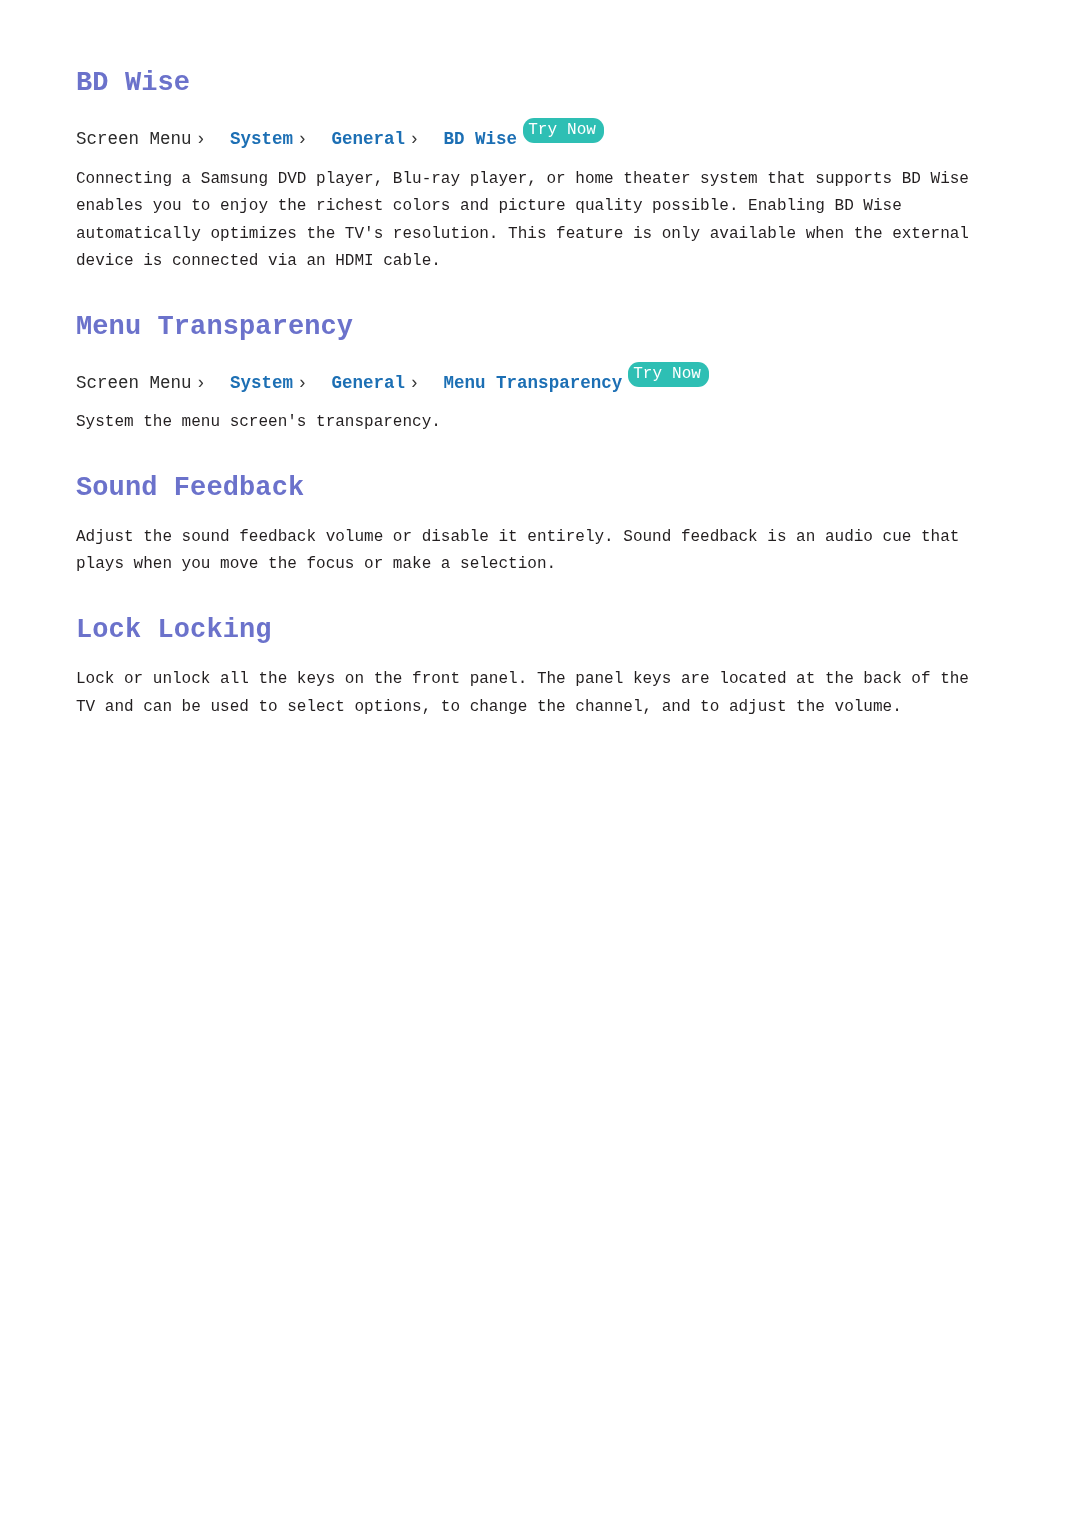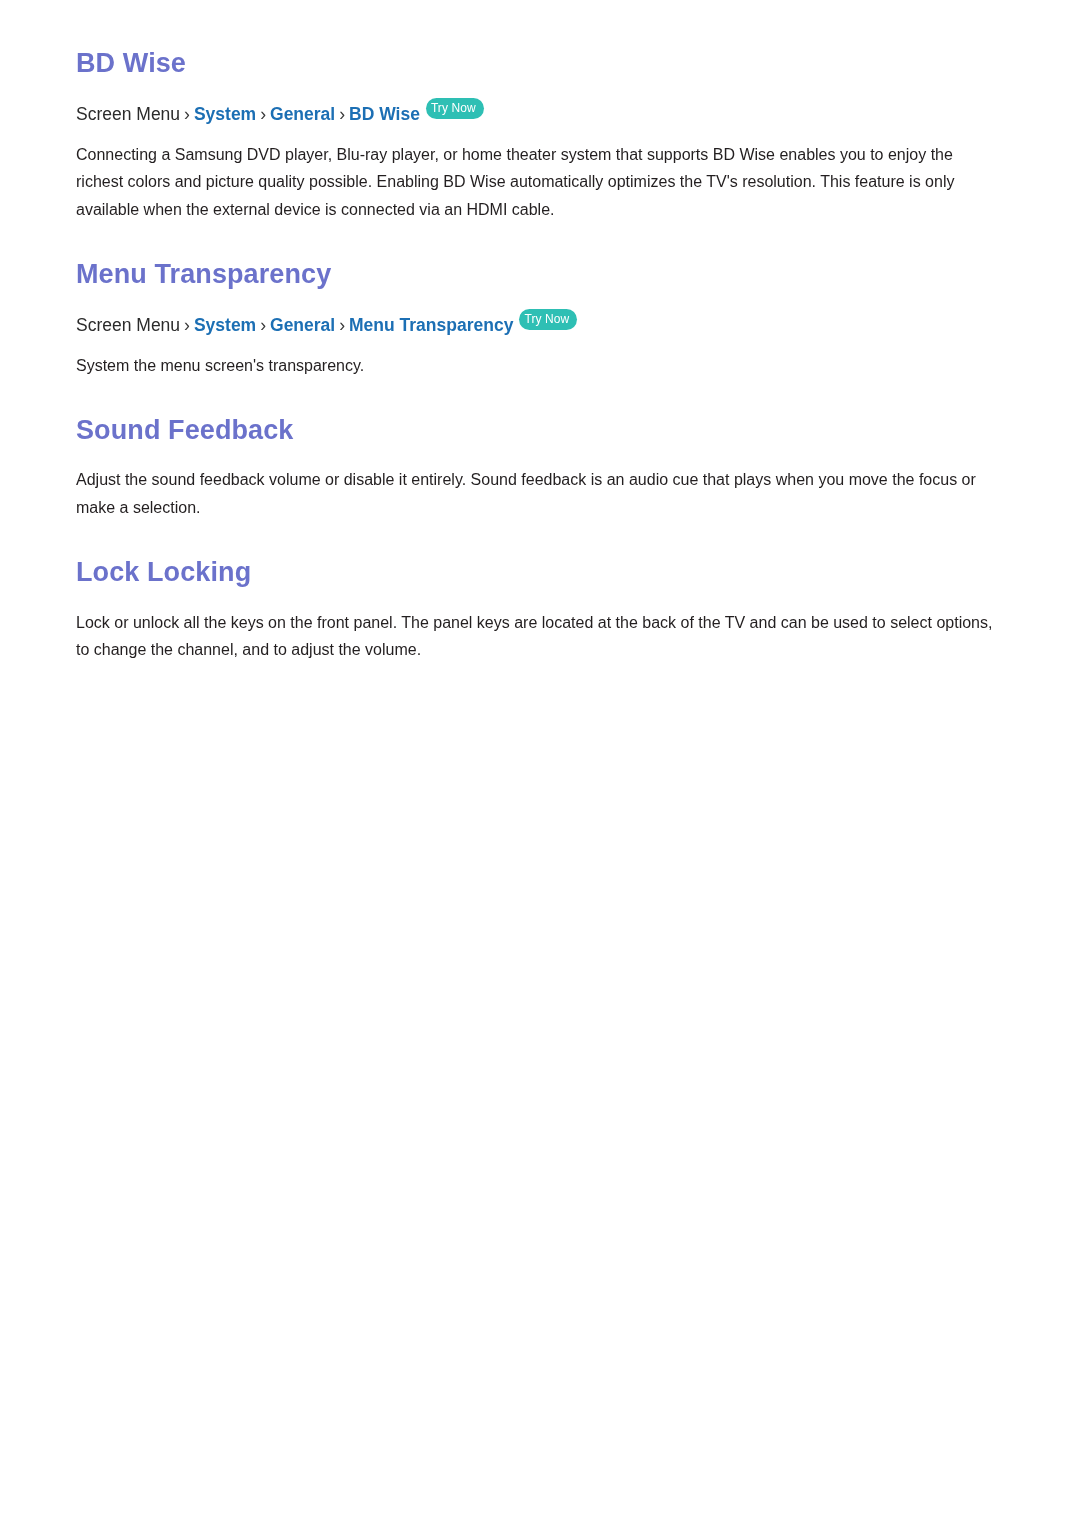--- a/index.html
+++ b/index.html
@@ -13,21 +13,22 @@
     font-family: "Liberation Sans", sans-serif;
     color: #231f20;
     -webkit-font-smoothing: antialiased;
     overflow: hidden;
   }
   .page {
     position: relative;
     width: 1080px;
     height: 1456px;
     box-sizing: border-box;
-    padding: 48px 76px 0 76px;
+    padding: 68px 76px 0 76px;
+    font-family: Liberation Mono, monospace;
   }
   .section {
     margin: 0 0 0 0;
   }
   .section + .section {
     margin-top: 36px;
   }
   h2.heading {
     font-size: 27px;
     font-weight: bold;
@@ -48,26 +49,27 @@
     font-weight: normal;
   }
   .bc-sep {
     color: #3a3a3a;
     font-weight: normal;
     padding: 0 4px;
   }
   .bc-link {
     color: #1c6fb4;
     font-weight: bold;
+    margin-left: 20px;
   }
   .badge {
     display: inline-block;
     background: #2ebfb4;
     color: #ffffff;
-    font-size: 12px;
+    font-size: 16px;
     font-weight: normal;
     line-height: 1;
     padding: 4px 8px 5px 5px;
     border-radius: 11px;
     margin-left: 6px;
     position: relative;
     top: -1px;
     overflow: hidden;
     letter-spacing: 0.1px;
   }

